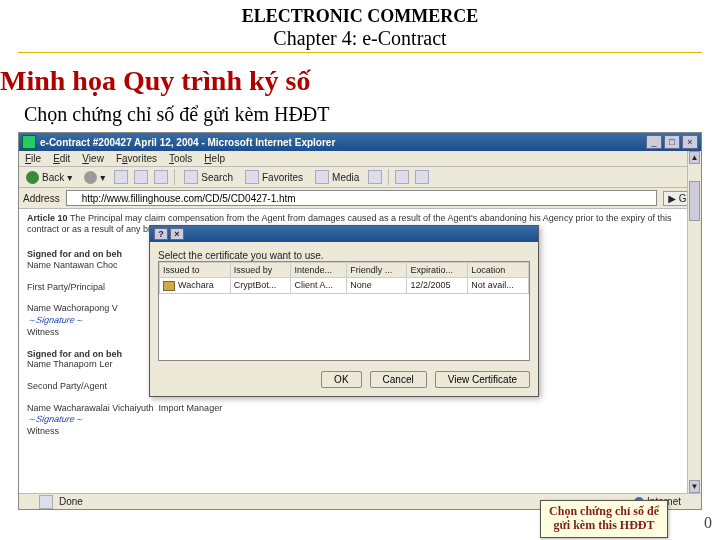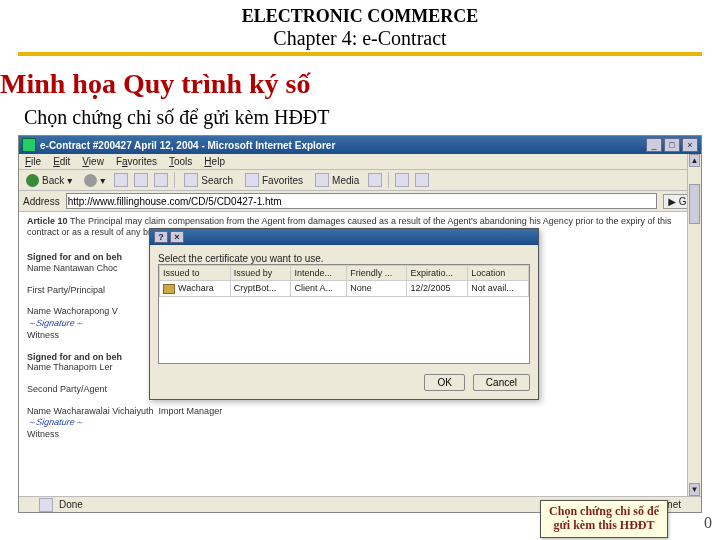--- a/index.html
+++ b/index.html
@@ -1,37 +1,37 @@
 <!DOCTYPE html>
 <html><head>
 <meta charset="utf-8">
 <style>
   * { box-sizing: border-box; margin: 0; padding: 0; }
   body { width: 720px; height: 540px; font-family: "Times New Roman", serif; background: #fff; position: relative; overflow: hidden; }
   .slide-header { text-align: center; padding: 6px 0 2px; }
   .slide-header .line1 { font-weight: bold; font-size: 18px; }
-  .slide-header .line2 { font-size: 20px; border-bottom: 4px solid #eab308; padding-bottom: 2px; margin: 0 18px; }
+  .slide-header .line2 { font-size: 20px; border-bottom: 1px solid #eab308; padding-bottom: 2px; margin: 0 18px; }
   .title { font-size: 28px; font-weight: bold; color: #b00000; margin: 10px 0 6px; }
   .subtitle { font-size: 20px; color: #000; margin: 0 24px 6px; }
   .screenshot { margin: 0 18px; border: 1px solid #888; background: #ece9d8; font-family: Tahoma, Arial, sans-serif; font-size: 10px; color: #222; height: 378px; position: relative; overflow: hidden; }
   .win-titlebar { background: linear-gradient(#3a6ea5,#1b4d8b); color: #fff; height: 18px; display: flex; align-items: center; padding: 0 3px; }
   .win-titlebar .ico { width: 14px; height: 14px; background: #2c6; margin-right: 4px; border: 1px solid #063; }
   .win-titlebar .ttl { flex: 1; font-size: 10px; font-weight: bold; }
   .win-titlebar .btns { display: flex; gap: 2px; }
   .win-titlebar .btns span { width: 16px; height: 14px; background: #ccd; border: 1px solid #668; display: inline-flex; align-items: center; justify-content: center; font-size: 9px; color: #224; }
   .menubar { background: #ece9d8; padding: 2px 6px; border-bottom: 1px solid #bbb; display: flex; gap: 12px; font-size: 10px; }
   .menubar span u { text-decoration: underline; }
   .toolbar { background: #ece9d8; padding: 2px 4px; border-bottom: 1px solid #bbb; display: flex; align-items: center; gap: 6px; font-size: 10px; }
   .tb-btn { display: inline-flex; align-items: center; gap: 3px; padding: 1px 3px; }
   .tb-btn .circ { width: 13px; height: 13px; border-radius: 50%; background: #3a8a3a; display: inline-block; }
   .tb-btn .circ.gray { background: #9a9a9a; }
   .tb-sep { width: 1px; height: 16px; background: #bbb; }
   .tb-ico { width: 14px; height: 14px; background: #dde; border: 1px solid #aab; display: inline-block; }
   .addrbar { background: #ece9d8; padding: 2px 4px; border-bottom: 1px solid #bbb; display: flex; align-items: center; gap: 6px; font-size: 10px; }
-  .addrbar input { flex: 1; height: 16px; font-size: 10px; padding: 0 1px; border: 1px solid #888; background: #fff; }
+  .addrbar input { flex: 1; height: 16px; font-size: 10px; padding: 0 15px; border: 1px solid #888; background: #fff; }
   .addrbar .go { padding: 1px 4px; border: 1px solid #999; background: #eee; }
   .page { background: #fff; padding: 4px 8px; font-size: 9px; line-height: 1.2; color: #333; position: relative; height: 300px; overflow: hidden;}
   .page .art { margin-bottom: 4px; }
   .page .bold { font-weight: bold; }
   .sig { color: #2244aa; font-style: italic; display:inline-block; margin: 1px 0; transform: skewX(-8deg); }
   .modal { position: absolute; top: 92px; left: 130px; width: 390px; background: #ece9d8; border: 1px solid #555; box-shadow: 2px 2px 6px rgba(0,0,0,.3); font-size: 10px; }
   .modal .m-title { background: linear-gradient(#3a6ea5,#1b4d8b); color:#fff; padding: 2px 4px; font-weight: bold; display:flex; align-items:center; }
   .modal .m-title .t { flex:1; }
   .modal .m-title .mbtns { display:flex; gap:2px; }
   .modal .m-title .mbtns span { width:14px; height:12px; background:#ccd; border:1px solid #668; display:inline-flex; align-items:center; justify-content:center; font-size:9px; color:#224;}
@@ -178,20 +178,21 @@
             <td>None</td>
             <td>12/2/2005</td>
             <td>Not avail...</td>
           </tr>
         </tbody>
           </table>
       </div>
       <div class="btnrow">
         <button>OK</button>
         <button>Cancel</button>
+        <button>View Certificate</button>
       </div>
     </div>
   </div>
 
   <div class="statusbar">
     <span class="tb-ico"></span>
     <span>Done</span>
     <span class="flex"></span>
     <span class="zone">
         <span class="globe"></span>

